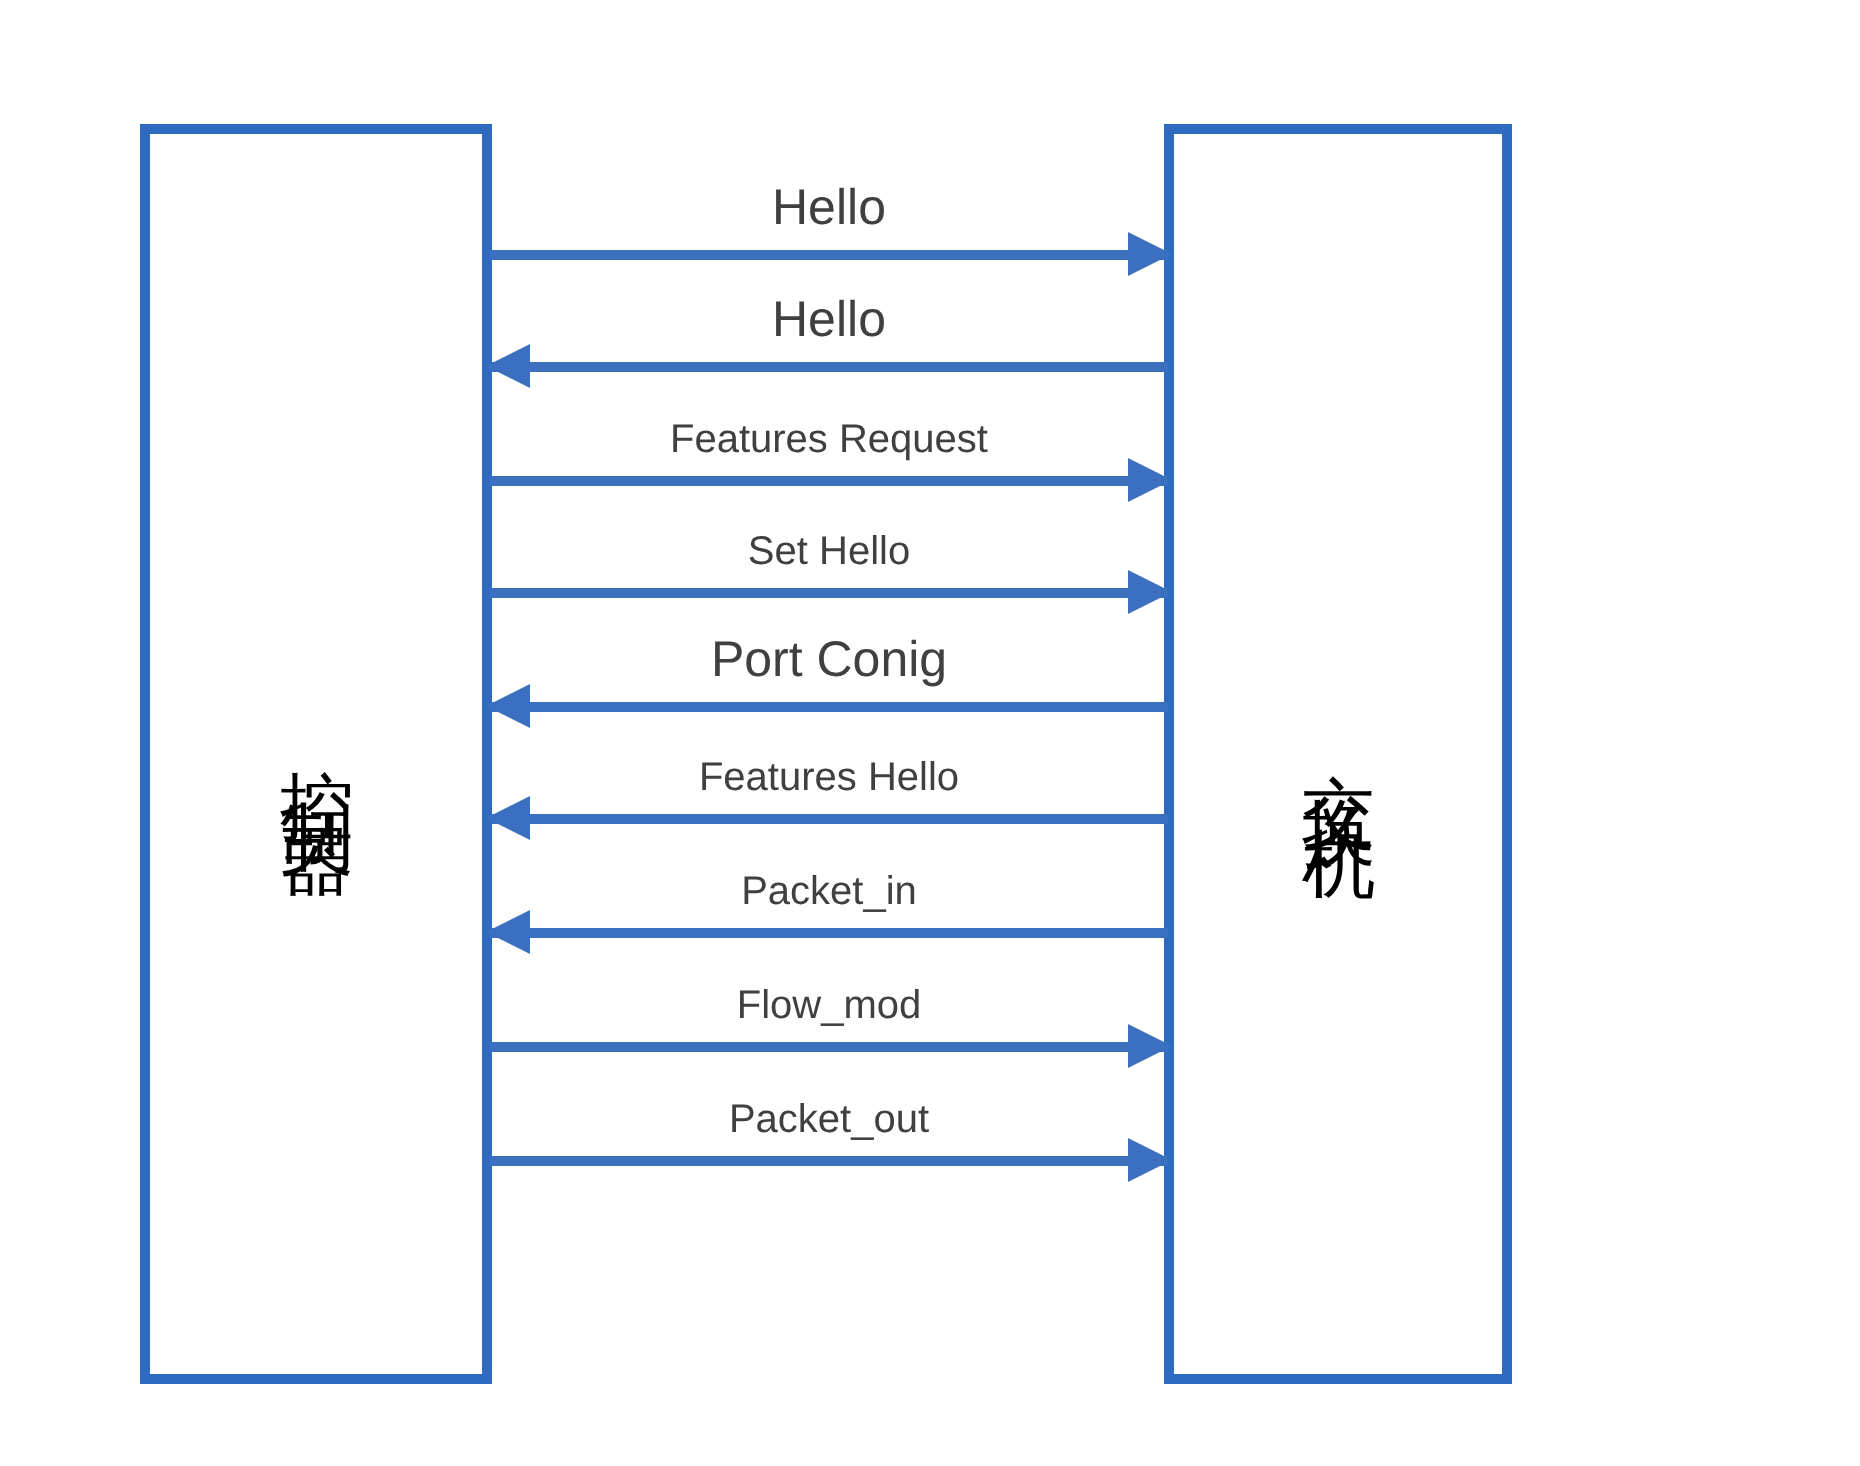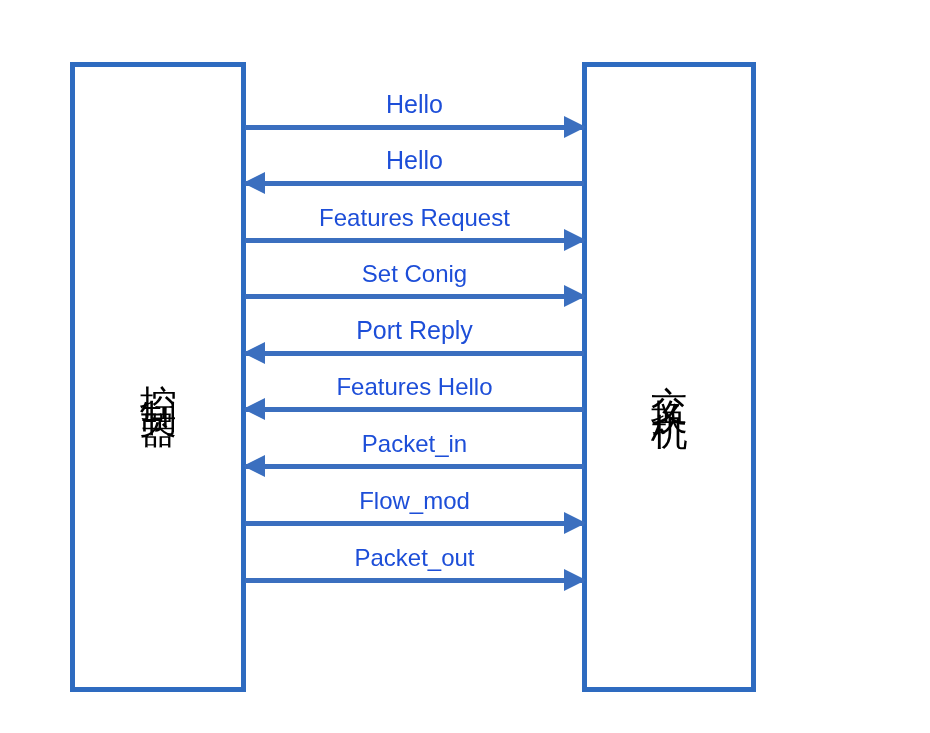--- a/index.html
+++ b/index.html
@@ -66,26 +66,26 @@
     border-top: 11px solid transparent;
     border-bottom: 11px solid transparent;
     border-right: 22px solid #3B6FBF;
   }
   .msg .label {
     position: absolute;
     bottom: 6px;
     left: 0;
     right: 0;
     text-align: center;
-    color: #1d4ed8;
+    color: #404040;
     white-space: nowrap;
     user-select: none;
   }
   .size-lg { font-size: 25px; }
-  .size-md { font-size: 24px; }
+  .size-md { font-size: 20px; }
 </style>
 </head>
 <body>
 
 <div id="canvas">
 
   <div class="lifeline-box" id="left-box" style="left: 70px; top: 62px; width: 176px; height: 630px; border-color: rgb(46, 107, 192);">
     <span class="lifeline-label">控制器</span>
   </div>
 
@@ -105,26 +105,26 @@
         <div class="label size-lg">Hello</div>
       </div>
       <div class="msg to-right" style="left: 245px; width: 339px; top: 238px;">
         <div class="line" style="background: rgb(59, 111, 191);"></div>
         <div class="head"></div>
         <div class="label size-md">Features Request</div>
       </div>
       <div class="msg to-right" style="left: 245px; width: 339px; top: 294px;">
         <div class="line" style="background: rgb(59, 111, 191);"></div>
         <div class="head"></div>
-        <div class="label size-md">Set Conig</div>
+        <div class="label size-md">Set Hello</div>
       </div>
       <div class="msg to-left" style="left: 245px; width: 339px; top: 351px;">
         <div class="line" style="background: rgb(59, 111, 191);"></div>
         <div class="head"></div>
-        <div class="label size-lg">Port Reply</div>
+        <div class="label size-lg">Port Conig</div>
       </div>
       <div class="msg to-left" style="left: 245px; width: 339px; top: 407px;">
         <div class="line" style="background: rgb(59, 111, 191);"></div>
         <div class="head"></div>
         <div class="label size-md">Features Hello</div>
       </div>
       <div class="msg to-left" style="left: 245px; width: 339px; top: 464px;">
         <div class="line" style="background: rgb(59, 111, 191);"></div>
         <div class="head"></div>
         <div class="label size-md">Packet_in</div>

